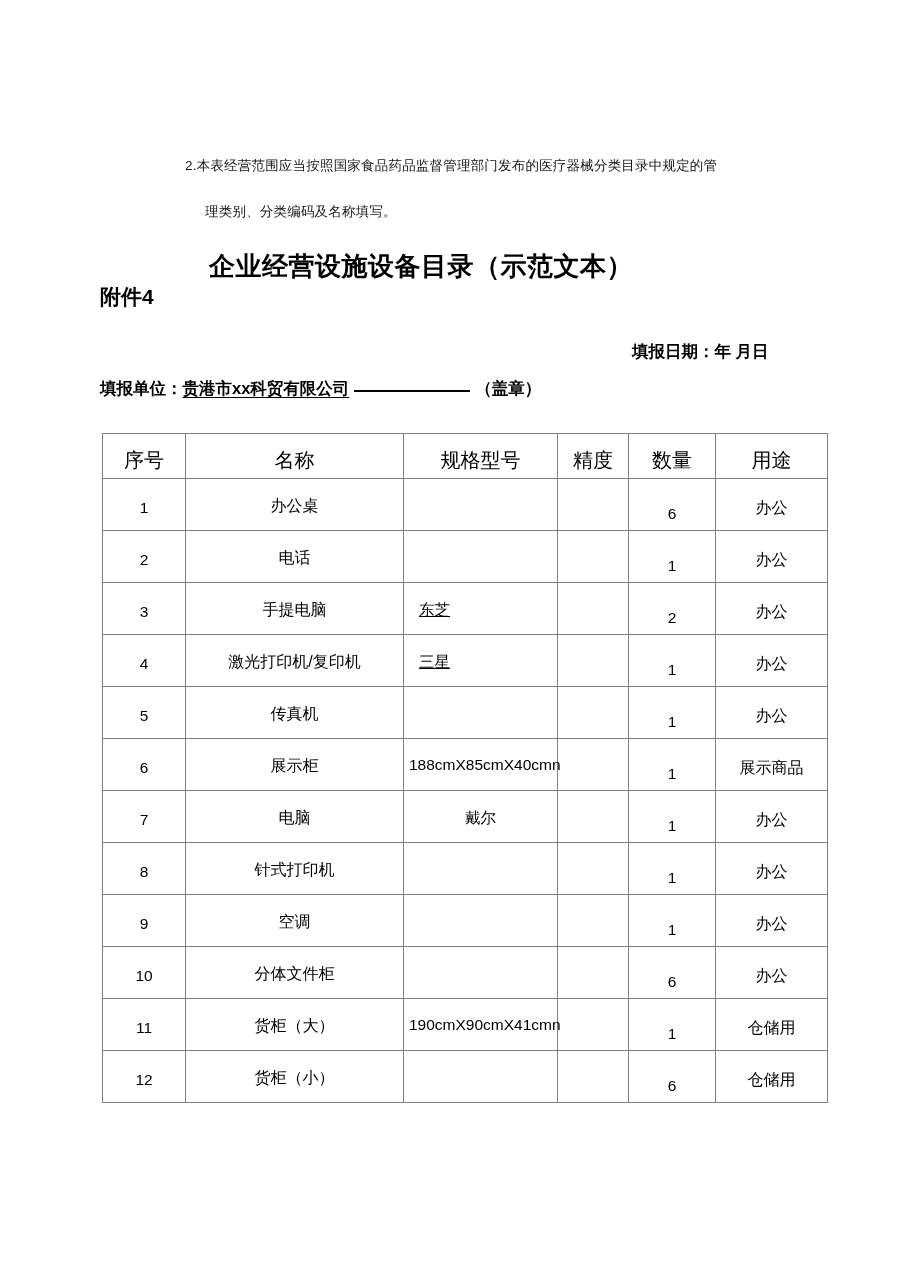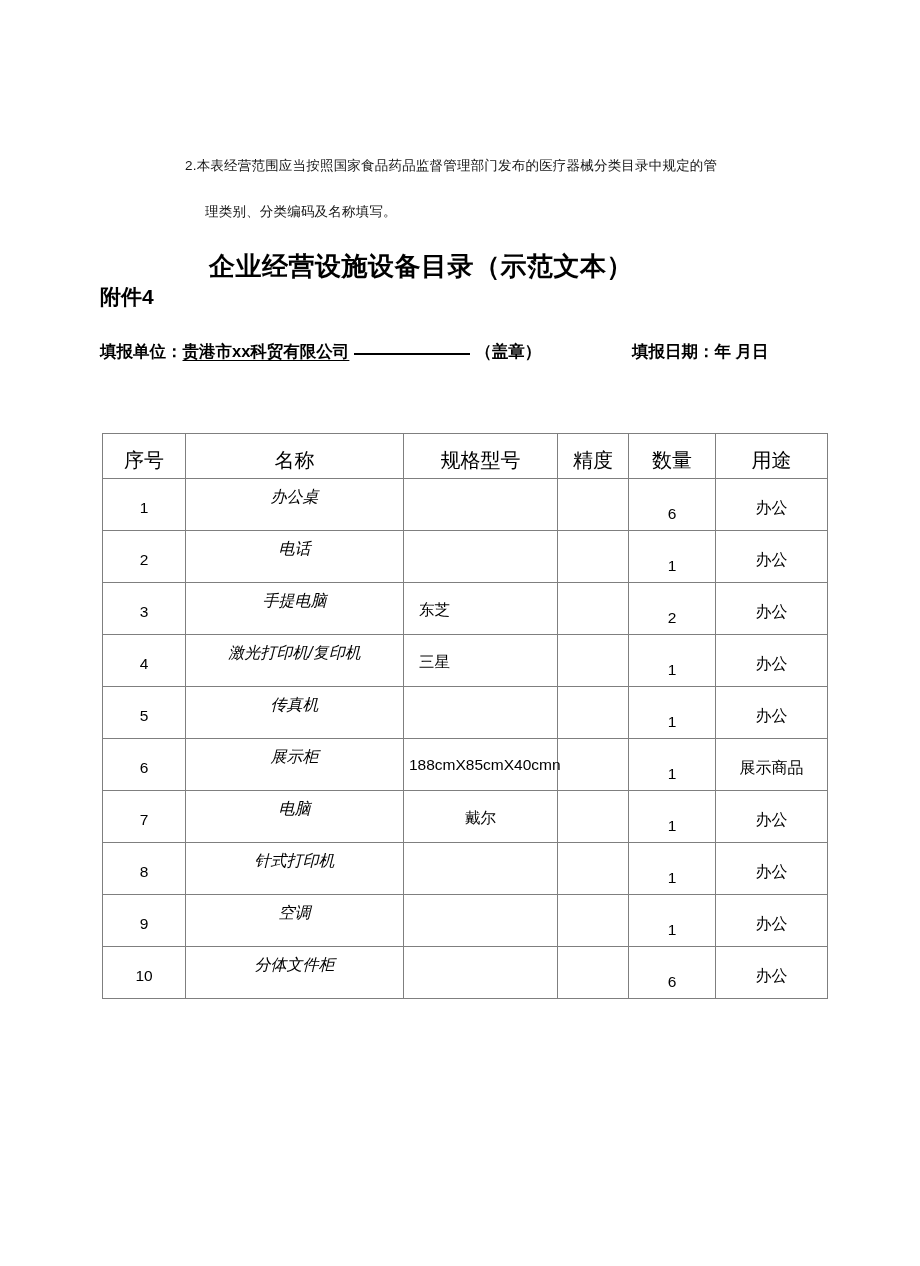--- a/index.html
+++ b/index.html
@@ -13,42 +13,42 @@
   .page { position: relative; width: 920px; height: 1266px; overflow: hidden; background:#fff; }
 
   .note-line { position: absolute; font-size: 13.5px; color: #151515; letter-spacing: 0.2px; white-space: nowrap; }
   .note-1 { left: 185px; top: 157px; }
   .note-2 { left: 205px; top: 203px; }
 
   .attachment-label { position: absolute; left: 100px; top: 254px; font-size: 21px; font-weight: 700; margin-top: 29px; }
   .doc-title { position: absolute; left: 209px; top: 249px; font-size: 26px; font-weight: 700; letter-spacing: 0.5px; white-space: nowrap; }
 
   .form-line { position: absolute; top: 341px; font-size: 16.5px; font-weight: 700; white-space: nowrap; }
-  .unit-line { left: 100px; }
+  .unit-line { left: 100px; margin-top: 37px; }
   .date-line { left: 632px; }
   .unit-value { text-decoration: underline; text-underline-offset: 3px; }
   .blank-underline { display: inline-block; width: 116px; height: 2px; border-bottom: 2px solid #000; margin: 0 5px 2px 5px; }
 
   table.equipment {
     position: absolute; left: 102px; top: 433px; width: 725px;
     border-collapse: collapse; table-layout: fixed;
     border: 1.5px solid #7a7a7a;
   }
   th, td {
     border: 1px solid #7f7f7f;
     padding: 0; margin: 0;
     vertical-align: top; text-align: center;
     overflow: visible;
   }
   th { height: 45px; font-size: 20px; font-weight: 400; padding-top: 13px; }
   td { height: 52px; font-size: 16px; }
   td.c-no   { padding-top: 20px; font-size: 15.5px; }
-  td.c-name { padding-top: 8px; font-style: italic; }
+  td.c-name { padding-top: 17px; }
   td.c-spec { padding-top: 17px; font-size: 15.5px; }
-  td.c-spec.align-left  { text-align: left; padding-left: 15px; }
+  td.c-spec.align-left  { text-align: left; padding-left: 15px; text-decoration: underline; }
   td.c-spec.align-flush { text-align: right; padding-left: 5px; white-space: nowrap; }
   td.c-prec { padding-top: 17px; }
   td.c-qty  { padding-top: 26px; font-size: 15.5px; }
   td.c-use  { padding-top: 19px; }
 </style>
 </head>
 <body>
 
 <div class="page">
 
@@ -159,16 +159,32 @@
           <td class="c-use">办公</td>
         </tr>
         <tr>
           <td class="c-no">10</td>
           <td class="c-name">分体文件柜</td>
           <td class="c-spec"></td>
           <td class="c-prec"></td>
           <td class="c-qty">6</td>
           <td class="c-use">办公</td>
         </tr>
+        <tr>
+          <td class="c-no">11</td>
+          <td class="c-name">货柜（大）</td>
+          <td class="c-spec align-flush">190cmX90cmX41cmn</td>
+          <td class="c-prec"></td>
+          <td class="c-qty">1</td>
+          <td class="c-use">仓储用</td>
+        </tr>
+        <tr>
+          <td class="c-no">12</td>
+          <td class="c-name">货柜（小）</td>
+          <td class="c-spec"></td>
+          <td class="c-prec"></td>
+          <td class="c-qty">6</td>
+          <td class="c-use">仓储用</td>
+        </tr>
       </tbody>
   </table>
 
 </div>
 
 </body></html>

